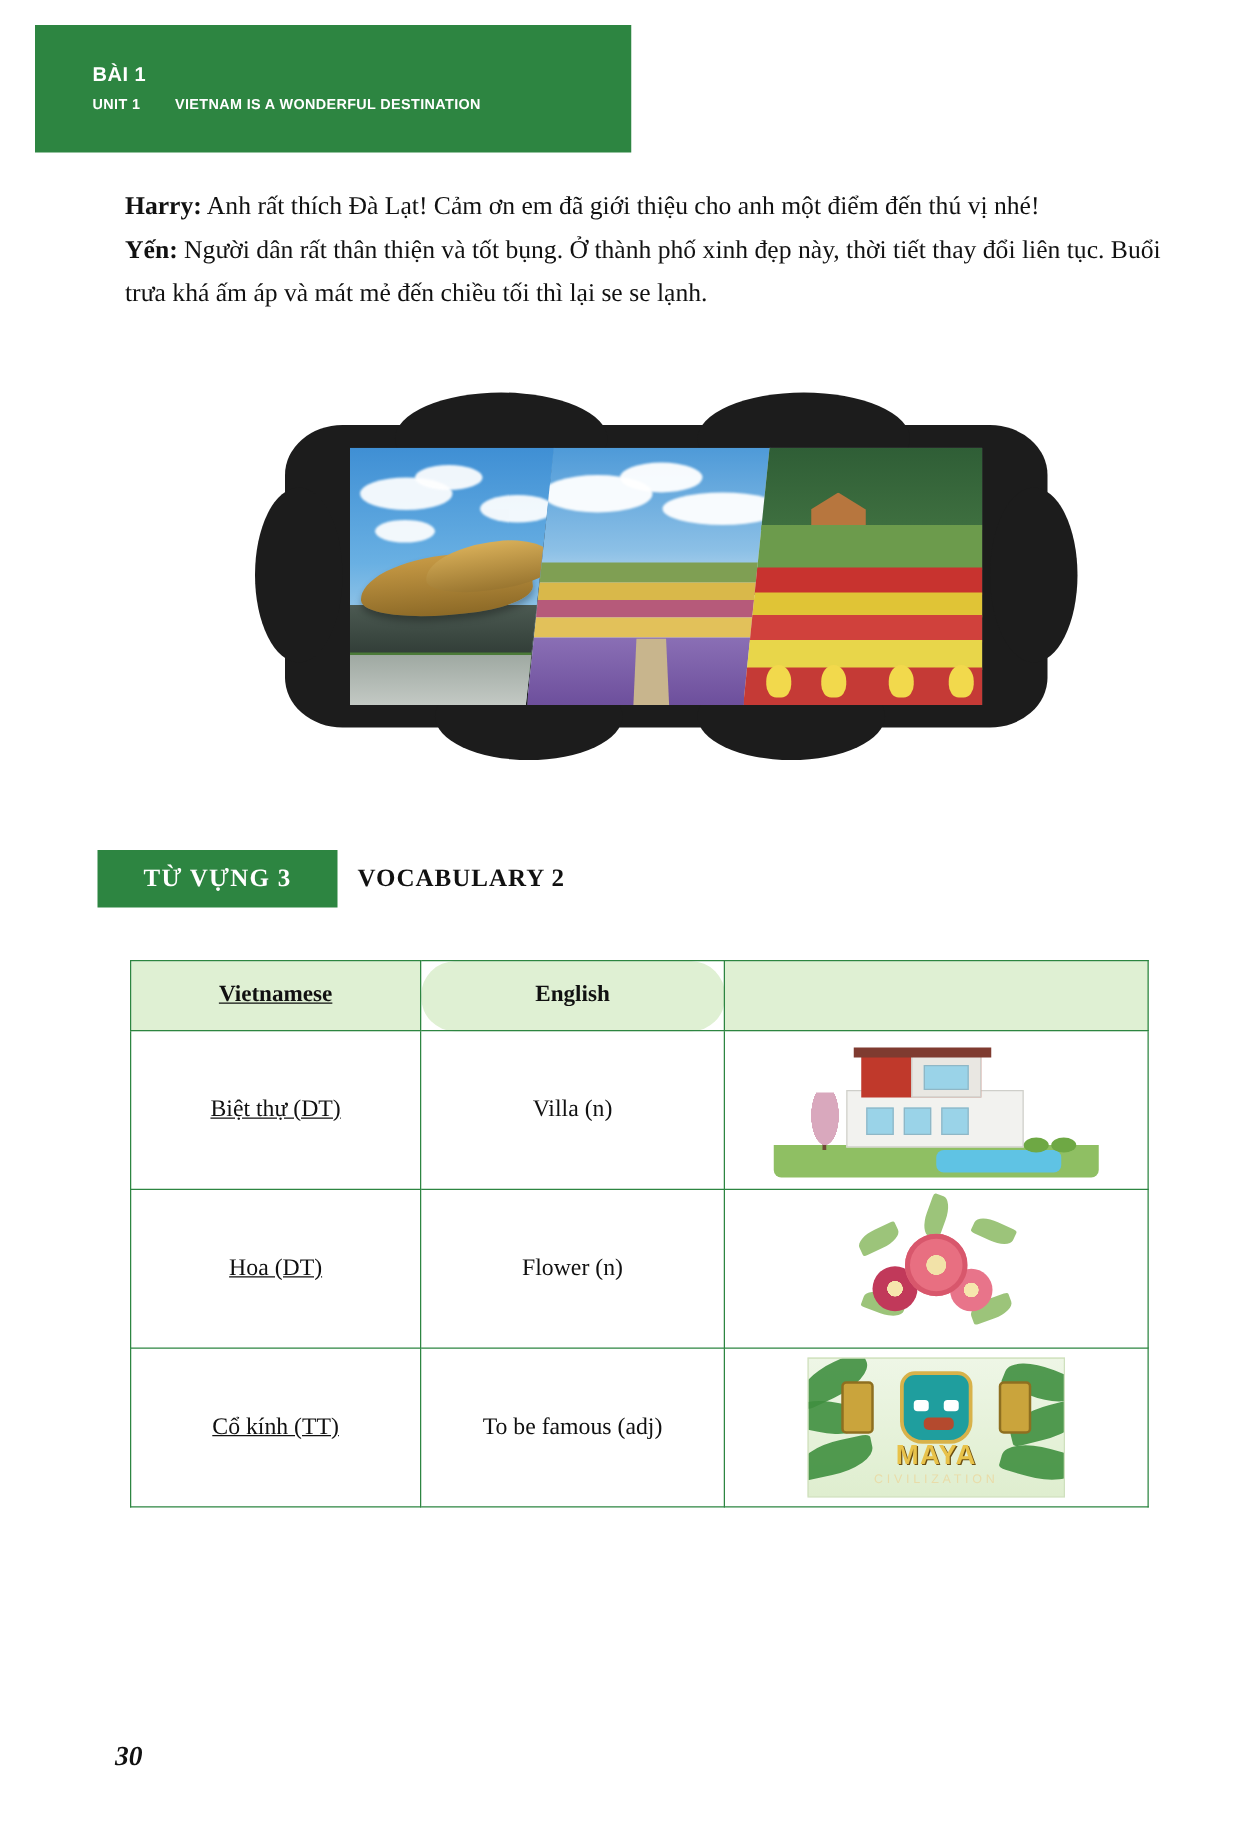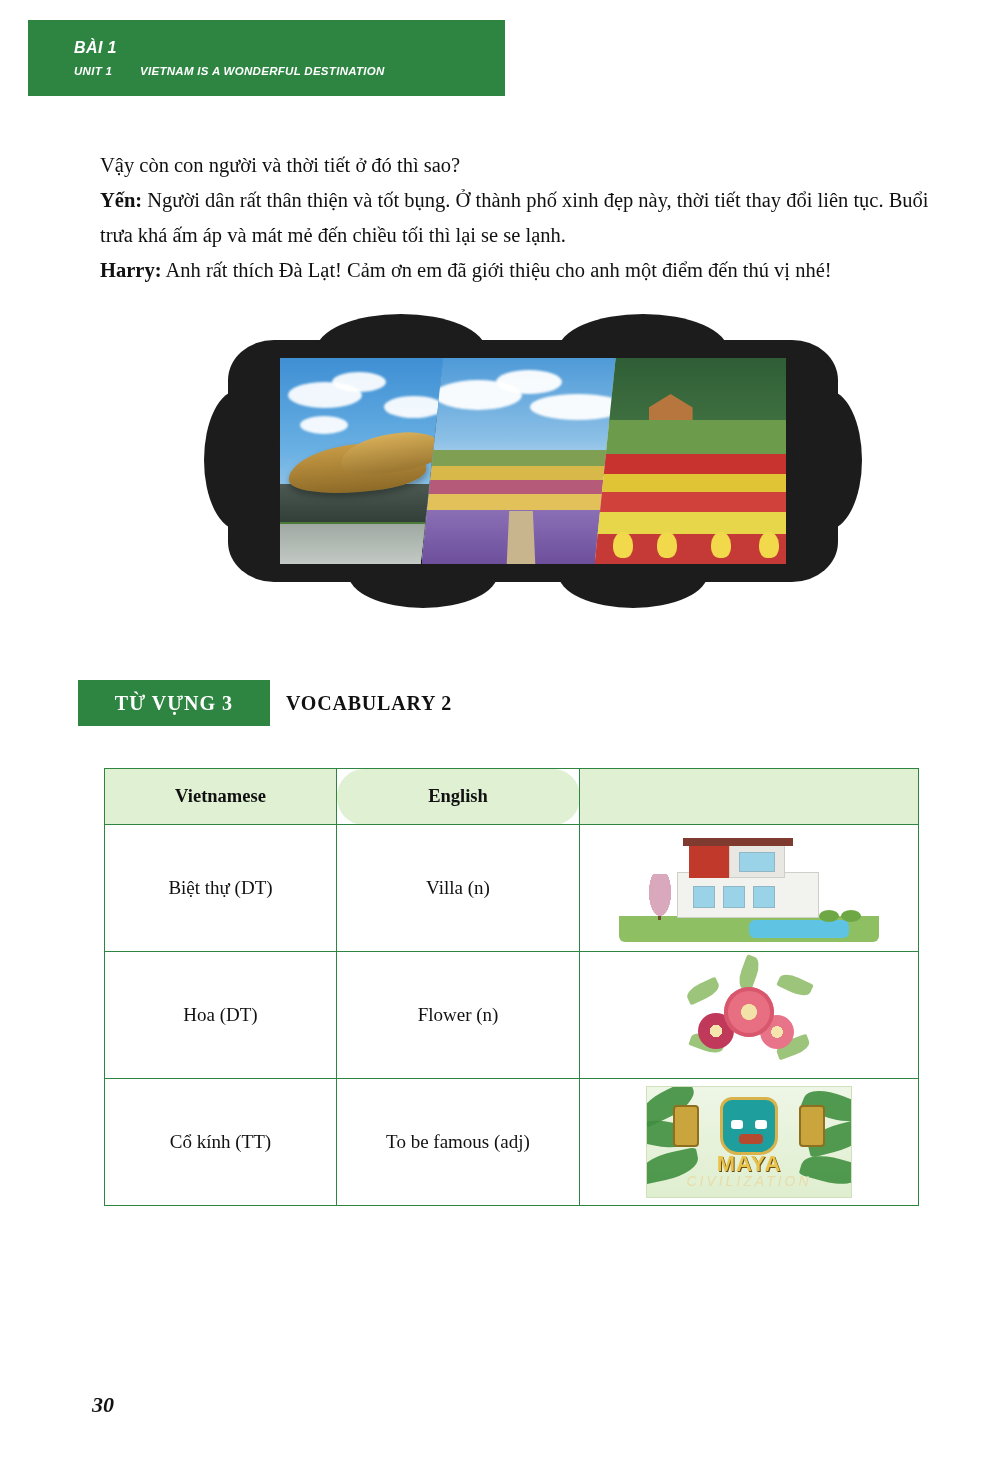--- a/index.html
+++ b/index.html
@@ -16,28 +16,27 @@
     color: #111111;
     overflow: hidden;
   }
 
   
   .header-banner {
     position: absolute;
     left: 28px;
     top: 20px;
     width: 477px;
-    height: 76px;
+    height: 102px;
     background: #2e8540;
     background: #2d8541;
     display: flex;
     flex-direction: column;
     justify-content: center;
     padding-left: 46px;
-    font-style: italic;
   }
   .header-row {
     display: flex;
     align-items: baseline;
     font-family: "Liberation Sans", sans-serif;
     color: #ffffff;
   }
   .header-row.top { margin-bottom: 8px; }
   .hdr-unit-vi {
     font-weight: bold;
@@ -274,21 +273,21 @@
     background: #dff0d3;
     height: 56px;
     font-size: 18.5px;
     font-weight: bold;
     font-family: "Liberation Serif", serif;
   }
   .vocab-table tbody td {
     height: 127px;
     font-size: 19px;
   }
-  .col-vi { width: 232px; }
+  .col-vi { width: 232px; text-decoration: underline; }
   .col-en { width: 243px; border-radius: 27px; }
   .col-img { width: 339px; }
   .cell-img { padding: 4px; }
   .img-slot {
     width: 100%;
     height: 115px;
     display: flex;
     align-items: center;
     justify-content: center;
     position: relative;
@@ -459,21 +458,21 @@
   .ill-maya .pr { right: 26px; }
   .ill-maya .title {
     position: absolute; left: 0; right: 0; bottom: 20px;
     text-align: center; font-family: "Liberation Sans", sans-serif;
     font-weight: bold; font-size: 22px; color: #e8c24a;
     letter-spacing: 1px; text-shadow: 1px 1px 0 #6b4e12;
   }
   .ill-maya .subtitle {
     position: absolute; left: 0; right: 0; bottom: 8px;
     text-align: center; font-family: "Liberation Sans", sans-serif;
-    font-size: 14px; color: #e9dca9; letter-spacing: 3px; font-style: italic;
+    font-size: 10px; color: #e9dca9; letter-spacing: 3px;
   }
 
   
   .page-number {
     position: absolute;
     left: 92px;
     top: 1392px;
     font-weight: bold;
     font-style: italic;
     font-size: 22px;
@@ -486,23 +485,22 @@
   <div class="header-row top">
     <span class="hdr-unit-vi">BÀI 1</span>
   </div>
   <div class="header-row">
     <span class="hdr-unit-en">UNIT 1</span>
     <span class="hdr-title-en">VIETNAM IS A WONDERFUL DESTINATION</span>
   </div>
 </div>
 
 <div class="dialogue">
-  <p>Vậy còn con người và thời tiết ở đó thì sao?</p>
+  <p><span class="speaker">Harry:</span><span> Anh rất thích Đà Lạt! Cảm ơn em đã giới thiệu cho anh một điểm đến thú vị nhé!</span></p>
   <p><span class="speaker">Yến:</span><span> Người dân rất thân thiện và tốt bụng. Ở thành phố xinh đẹp này, thời tiết thay đổi liên tục. Buổi trưa khá ấm áp và mát mẻ đến chiều tối thì lại se se lạnh.</span></p>
-  <p><span class="speaker">Harry:</span><span> Anh rất thích Đà Lạt! Cảm ơn em đã giới thiệu cho anh một điểm đến thú vị nhé!</span></p>
 </div>
 
 <div class="collage-wrap">
   <div class="collage-frame"></div>
   <div class="bump b1"></div>
   <div class="bump b2"></div>
   <div class="bump l"></div>
   <div class="bump r"></div>
 
   <div class="collage-inner">

